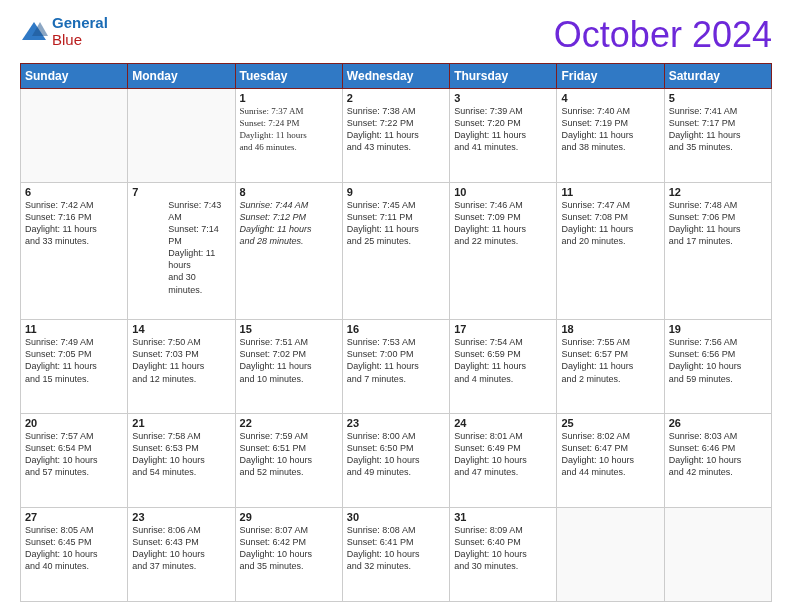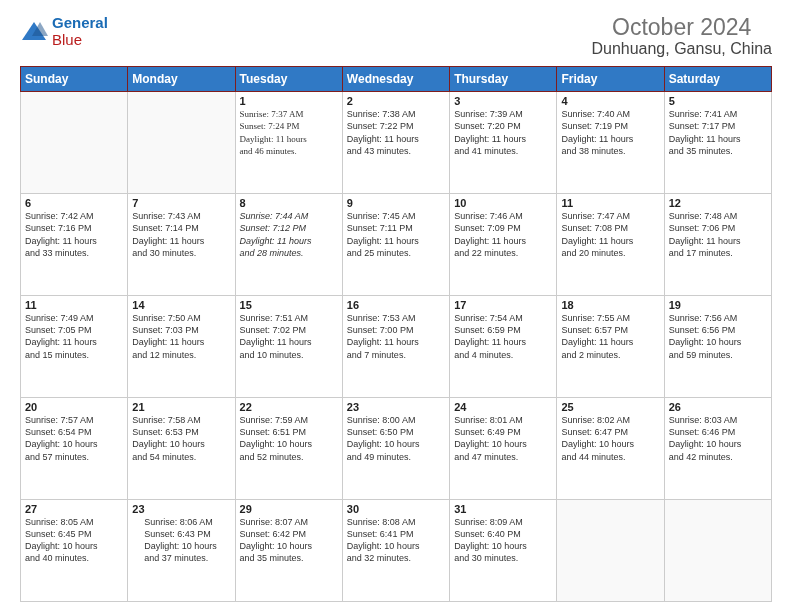--- a/index.html
+++ b/index.html
@@ -29,23 +29,23 @@
       gap: 4px;
     }
     .logo-icon {
       width: 28px;
       height: 28px;
     }
     .title-block {
       text-align: right;
     }
     .month-title {
-      font-size: 23px;
+      font-size: 36px;
       font-weight: normal;
-      color: #737373;
+      color: #6d28d9;
       line-height: 1.1;
       text-align: center;
     }
     .location {
       font-size: 16px;
       color: #444;
     }
     .calendar {
       flex: 1;
       border: 1px solid #ccc;
@@ -96,21 +96,20 @@
         <polygon points="14,4 26,22 2,22" fill="#3079c5"></polygon>
         <polygon points="20,4 28,18 12,18" fill="#1a4f8a" opacity="0.5"></polygon>
       </svg>
       <div>
         <div style="font-size:15px;font-weight:bold;color:#1a6bb5;line-height:1.1;">General</div>
         <div style="font-size:15px;font-weight:normal;color:#b91c1c;line-height:1.1;">Blue</div>
       </div>
     </div>
     <div class="title-block">
       <div class="month-title">October 2024</div>
-      <div class="location">Dunhuang, Gansu, China</div>
     </div>
   </div>
 
   <table class="calendar">
     <thead>
       <tr>
 
       <th>Sunday</th>
           <th>Monday</th>
           <th>Tuesday</th>
@@ -163,21 +162,21 @@
         <tr>
           <td>
             <span class="day-num">6</span>
             <div class="cell-text" style="white-space: pre-line;">Sunrise: 7:42 AM
 Sunset: 7:16 PM
 Daylight: 11 hours
 and 33 minutes.</div>
           </td>
           <td>
             <span class="day-num">7</span>
-            <div class="cell-text" style="white-space: pre-line;">Sunrise: 7:43 AM
+            <div class="cell-text" style="white-space: pre-line; margin-left: 36px;">Sunrise: 7:43 AM
 Sunset: 7:14 PM
 Daylight: 11 hours
 and 30 minutes.</div>
           </td>
           <td>
             <span class="day-num">8</span>
             <div class="cell-text" style="white-space: pre-line; font-style: italic;">Sunrise: 7:44 AM
 Sunset: 7:12 PM
 Daylight: 11 hours
 and 28 minutes.</div>
@@ -316,21 +315,21 @@
         <tr>
           <td>
             <span class="day-num">27</span>
             <div class="cell-text" style="white-space: pre-line;">Sunrise: 8:05 AM
 Sunset: 6:45 PM
 Daylight: 10 hours
 and 40 minutes.</div>
           </td>
           <td>
             <span class="day-num">23</span>
-            <div class="cell-text" style="white-space: pre-line; margin-left: 12px;">Sunrise: 8:06 AM
+            <div class="cell-text" style="white-space: pre-line;">Sunrise: 8:06 AM
 Sunset: 6:43 PM
 Daylight: 10 hours
 and 37 minutes.</div>
           </td>
           <td>
             <span class="day-num">29</span>
             <div class="cell-text" style="white-space: pre-line;">Sunrise: 8:07 AM
 Sunset: 6:42 PM
 Daylight: 10 hours
 and 35 minutes.</div>

